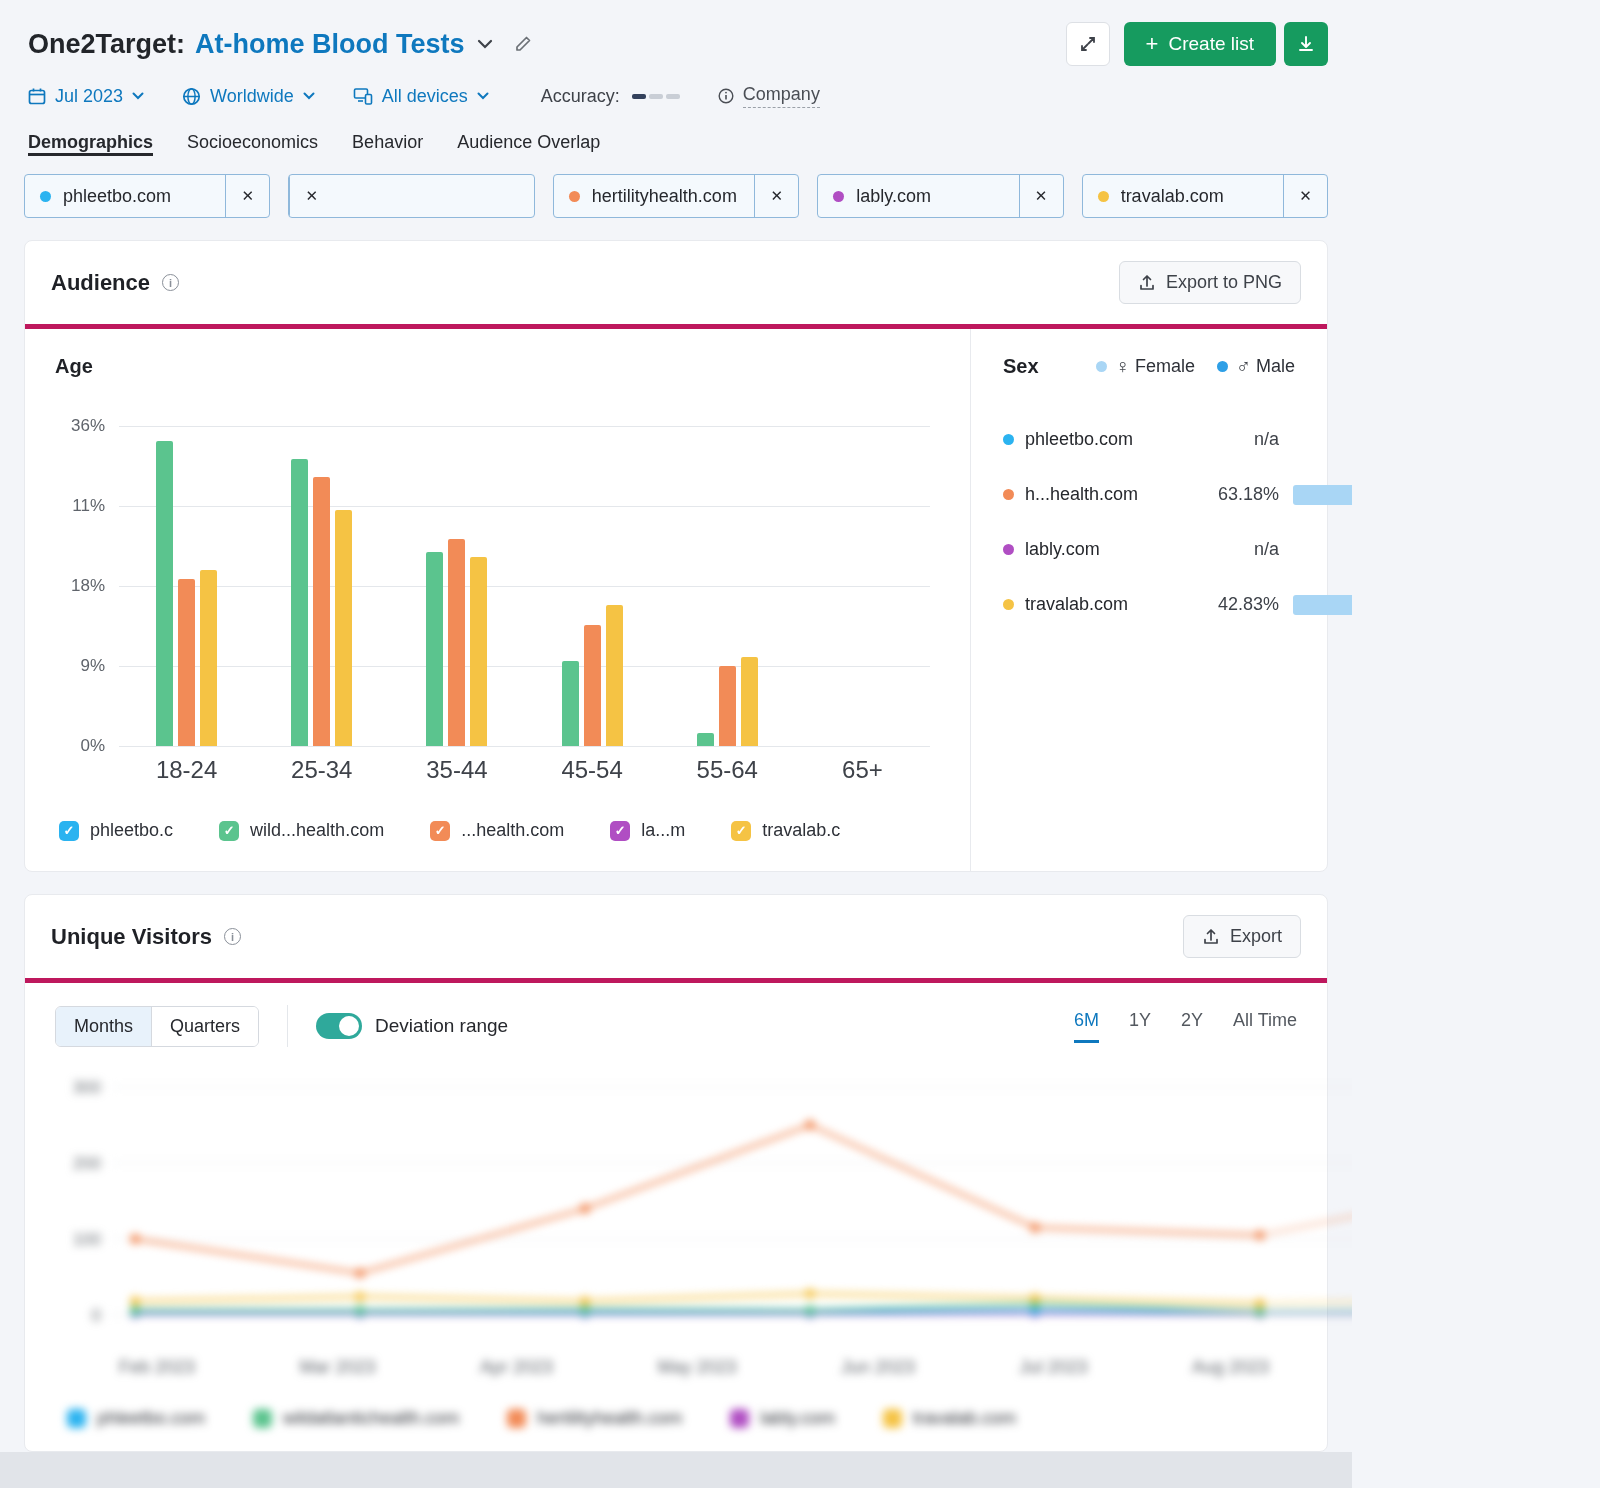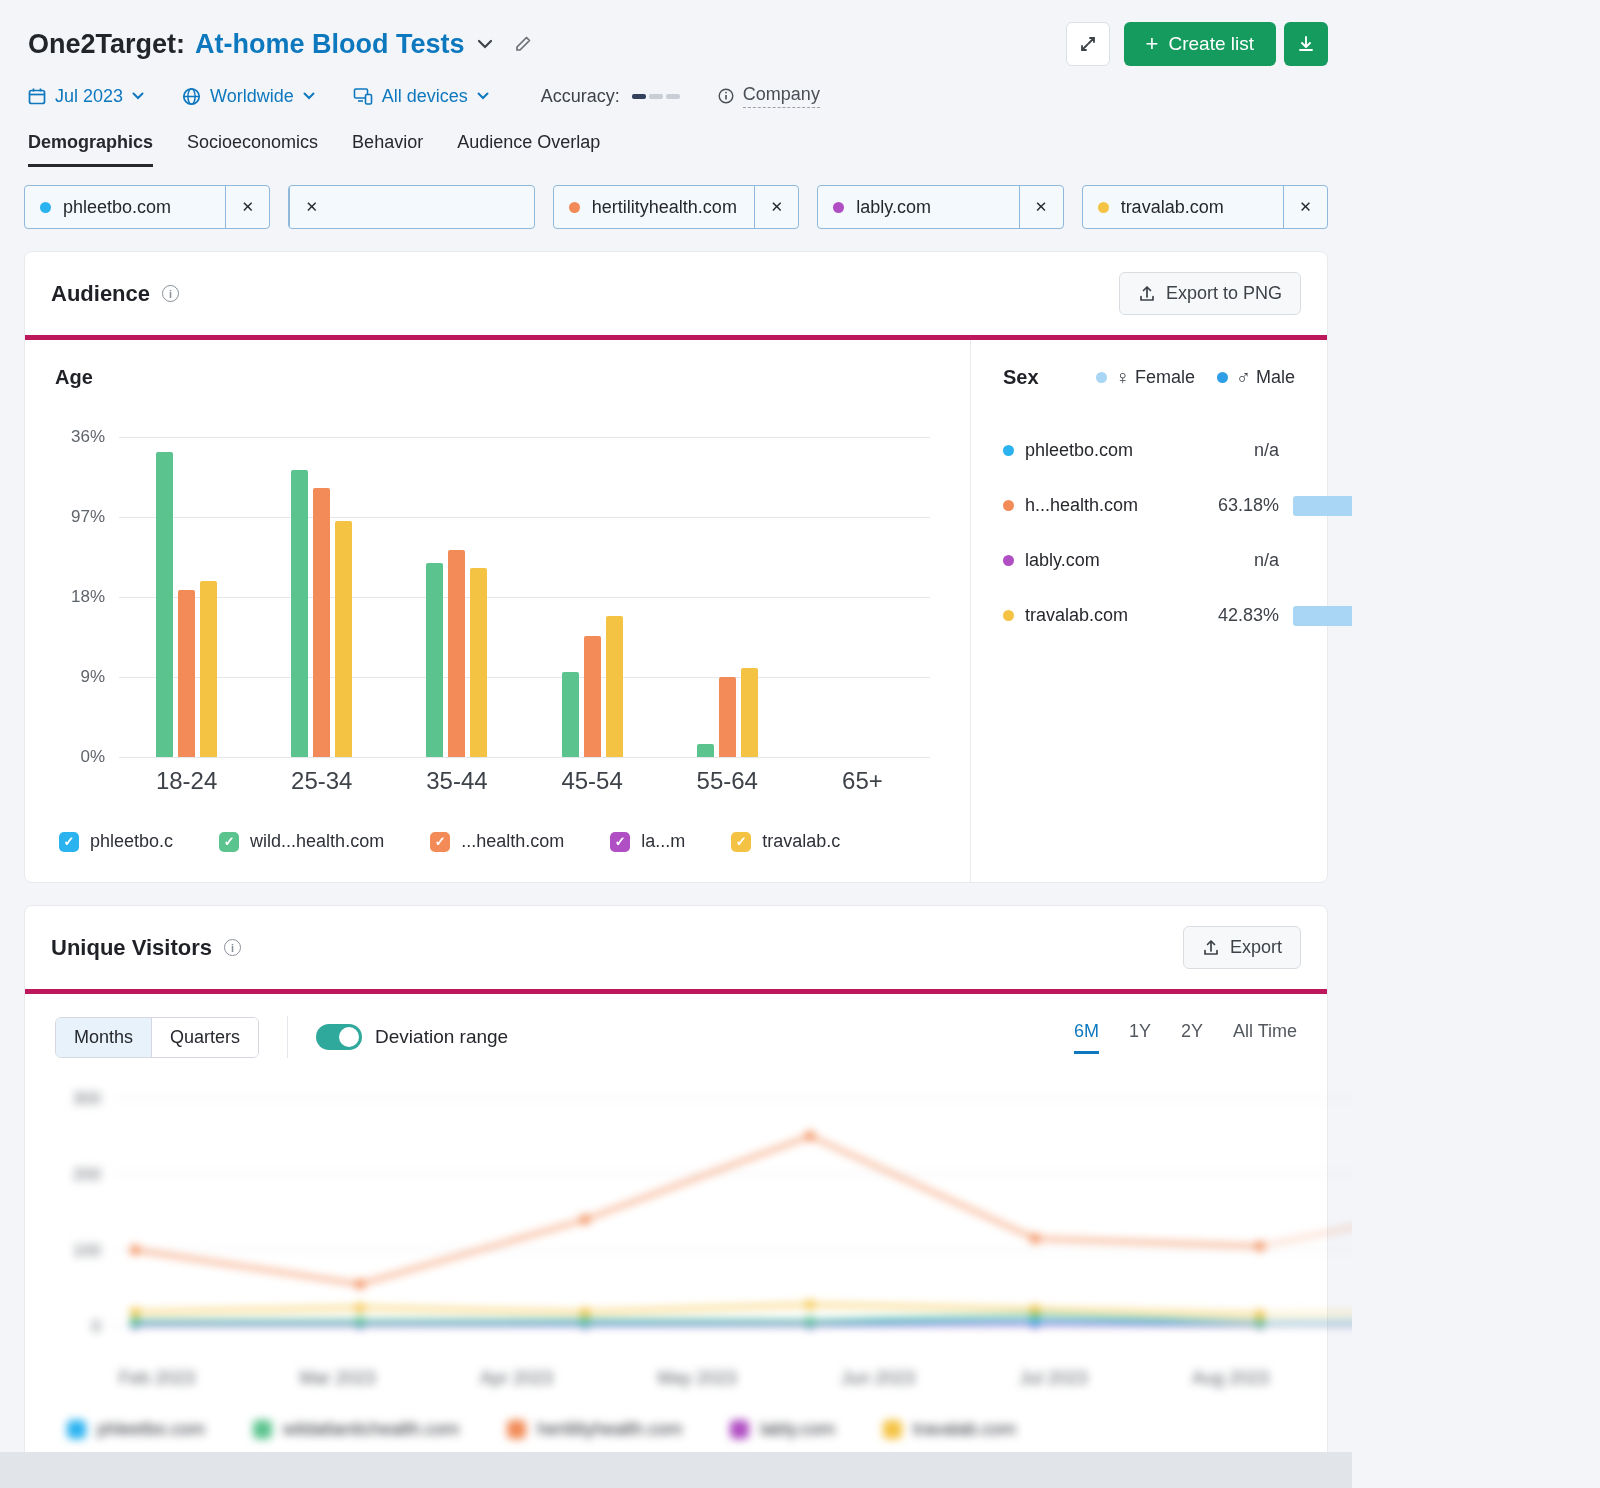--- a/index.html
+++ b/index.html
@@ -31,21 +31,21 @@
   .filter { display:flex; align-items:center; gap:9px; color:#0E78BE; font-size:18px; cursor:pointer; }
   .accuracy { display:flex; align-items:center; gap:12px; color:#3E4249; font-size:18px; margin-left:14px; }
   .dashes { display:flex; gap:3px; align-items:center; }
   .dash { width:14px; height:5px; border-radius:2px; background:#C9CED6; }
   .dash.filled { background:#33415C; }
   .company { display:flex; align-items:center; gap:9px; color:#4A4E55; font-size:18px; cursor:pointer; }
   .company .label { border-bottom:1px dashed #9AA0A8; padding-bottom:2px; }
 
   
   .tabs { display:flex; gap:34px; margin-top:24px; }
-  .tab { font-size:18px; color:#26282D; padding-bottom:11px; cursor:pointer; border-bottom:3px solid transparent; }
+  .tab { font-size:18px; color:#26282D; cursor:pointer; border-bottom:3px solid transparent; }
   .tab.active { font-weight:bold; border-bottom-color:#26282D; }
 
   
   .chips { display:flex; gap:18px; margin:18px 24px 0; }
   .chip { flex:1; display:flex; align-items:stretch; background:#F4F9FD; border:1px solid #8FB8DB; border-radius:4px; height:44px; overflow:hidden; min-width:0; }
   .chip-body { flex:1; display:flex; align-items:center; gap:12px; padding:0 15px; min-width:0; }
   .chip-label { font-size:18px; color:#26282D; white-space:nowrap; overflow:hidden; text-overflow:ellipsis; }
   .chip-close { width:44px; flex:none; border:none; border-left:1px solid #8FB8DB; background:transparent; font-size:15px; color:#26282D; cursor:pointer; display:flex; align-items:center; justify-content:center; font-family:inherit; }
   .dot { width:11px; height:11px; border-radius:50%; flex:none; }
 
@@ -263,21 +263,21 @@
     <div class="aud-body">
 
       <div class="age-panel">
         <h3 class="panel-title">Age</h3>
         <div class="age-chart">
           <div>
               <div class="gridline" style="top: 0%;">
                 <span class="ytick">36%</span>
               </div>
               <div class="gridline" style="top: 25%;">
-                <span class="ytick">97%</span>
+                <span class="ytick">11%</span>
               </div>
               <div class="gridline" style="top: 50%;">
                 <span class="ytick">18%</span>
               </div>
               <div class="gridline" style="top: 75%;">
                 <span class="ytick">9%</span>
               </div>
               <div class="gridline" style="top: 100%;">
                 <span class="ytick">0%</span>
               </div>

